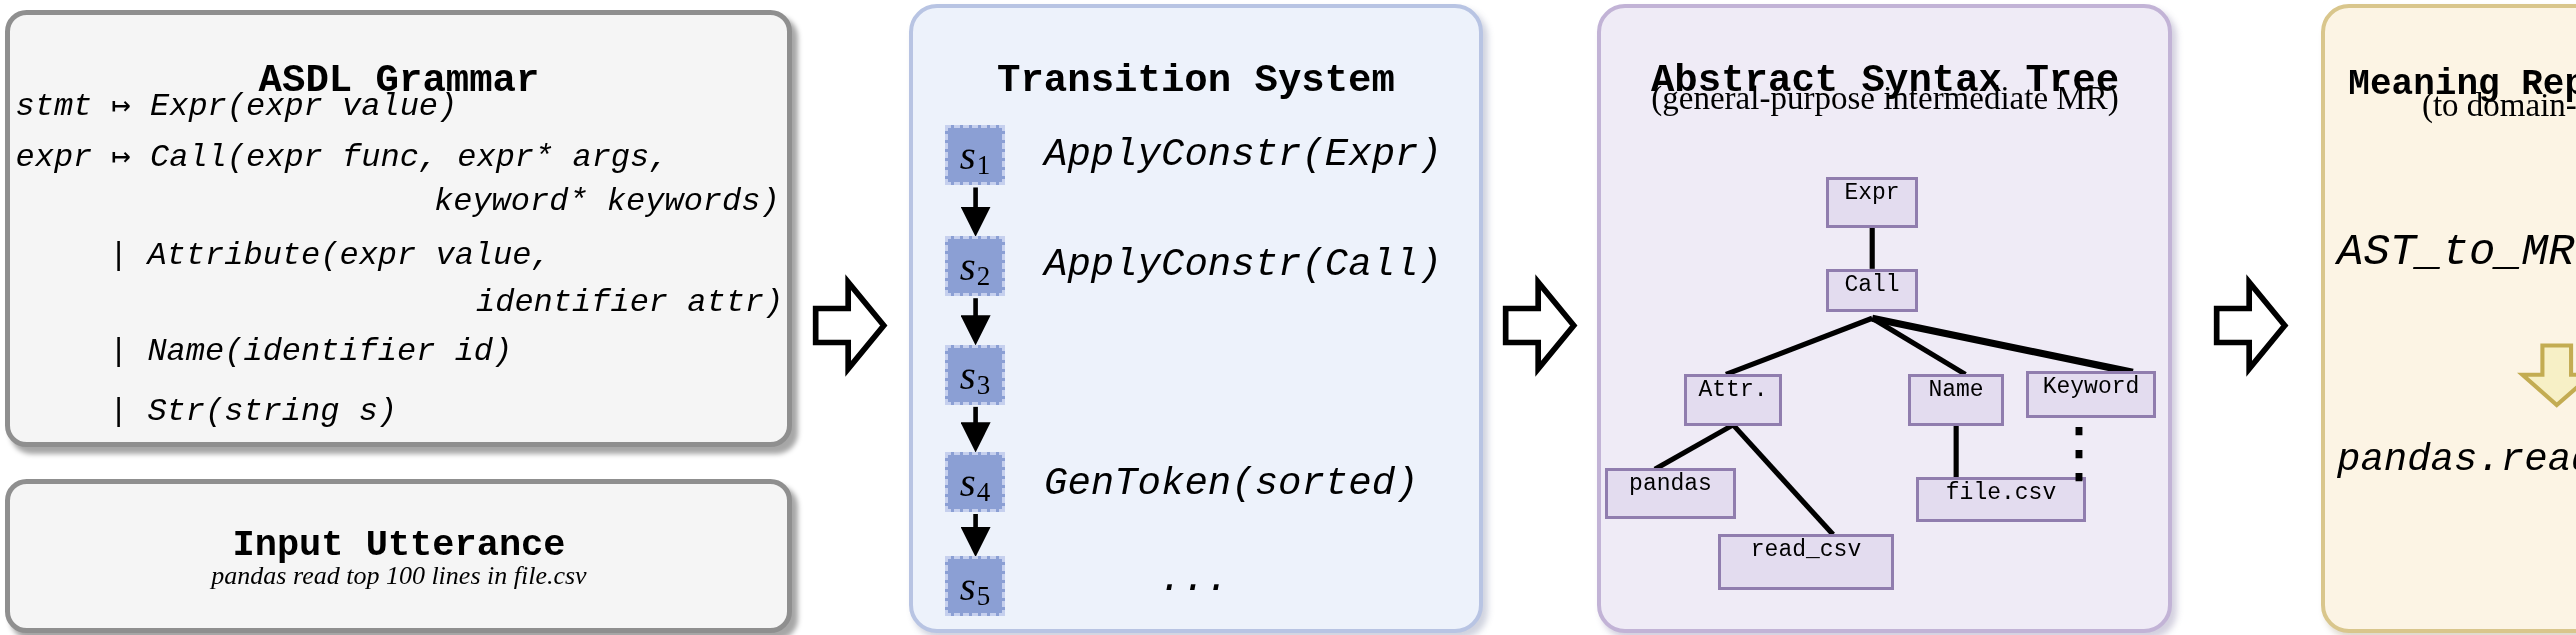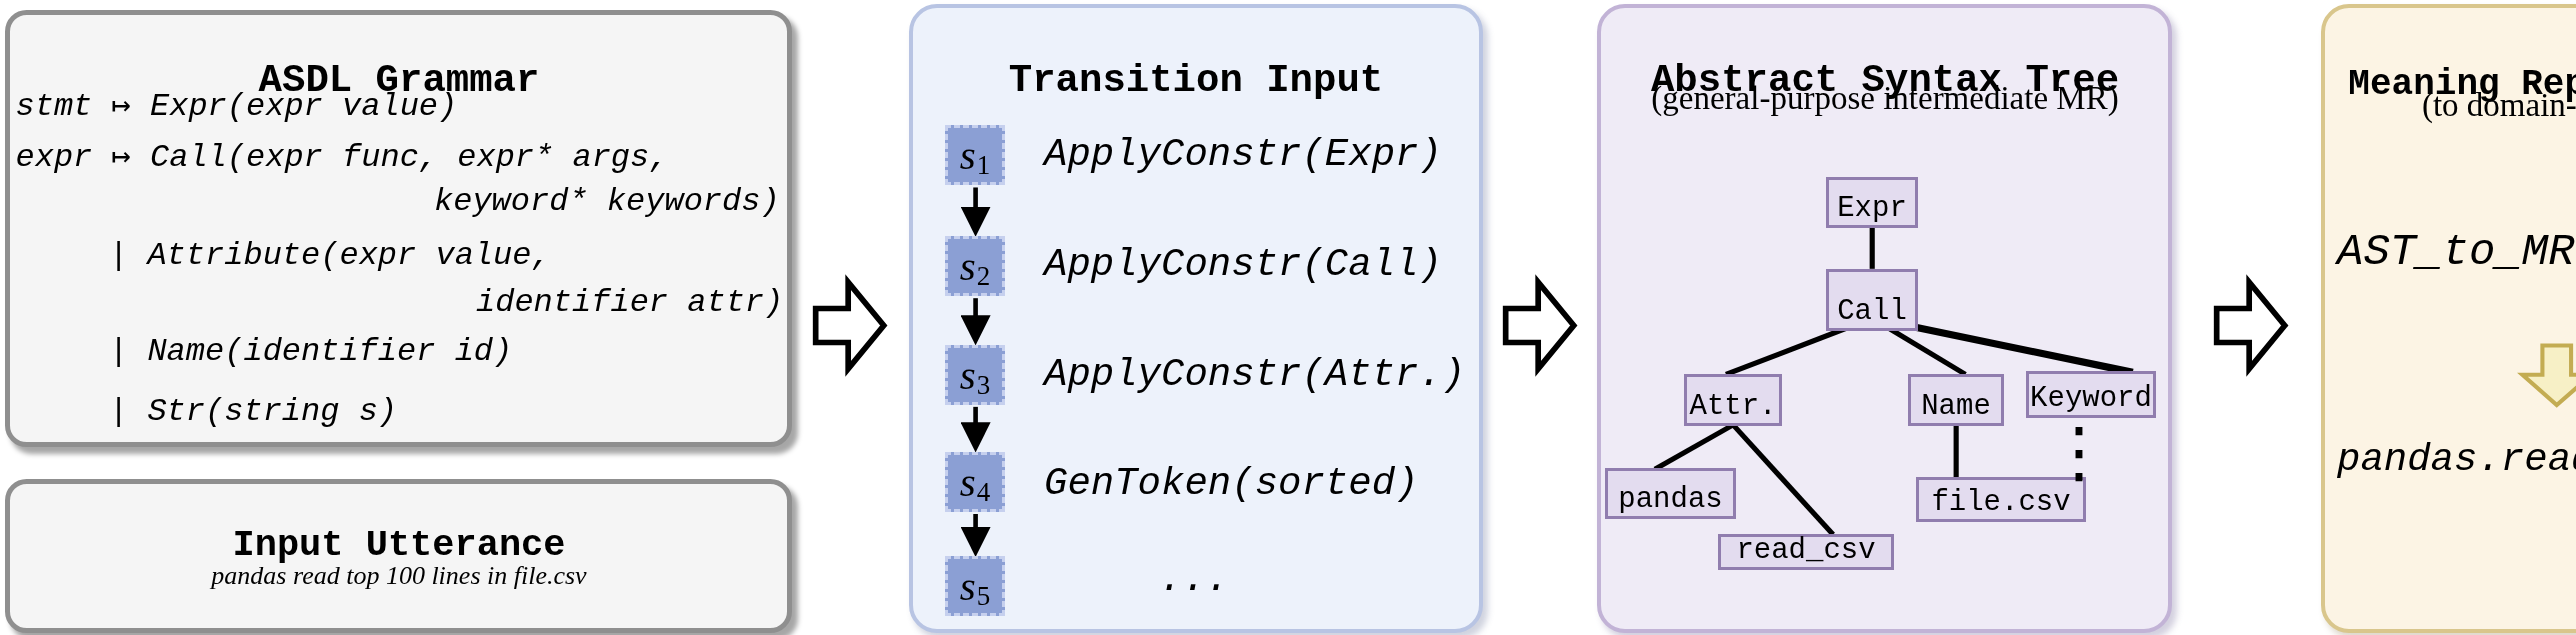--- a/index.html
+++ b/index.html
@@ -28,21 +28,21 @@
   .utter{font-family:Liberation Serif, serif;font-style:italic;font-size:26px;}
   
   .state{position:absolute;z-index:10;width:60px;height:60px;box-sizing:border-box;
          background:#8b9fd4;border:3.1px dashed #c6d0ee;
          display:flex;align-items:center;justify-content:center;}
   .state .s{font-family:"Liberation Serif","DejaVu Serif",serif;font-style:italic;font-size:41px;line-height:1;}
   .state .n{font-family:"Liberation Serif","DejaVu Serif",serif;font-size:27px;line-height:1;
             align-self:flex-end;margin-bottom:3.1px;margin-left:1px;}
   
   .node{position:absolute;z-index:10;box-sizing:border-box;background:#e3dcef;border:3.6px solid #907dae;
-        display:flex;align-items:flex-end;justify-content:center;font-size:29px;}
+        display:flex;align-items:flex-start;justify-content:center;font-size:23px;}
   .vdots{font-family:"DejaVu Sans",sans-serif;font-size:67px;z-index:10;}
   
   svg.layer{position:absolute;left:0;top:0;z-index:5;}
   svg.icon{position:absolute;z-index:6;overflow:visible;}
 </style>
 </head>
 <body>
 
 <div class="canvas">
 
@@ -98,21 +98,21 @@
   <div class="t vc gcode" style="left:15.5px;top:156px">expr ↦ Call(expr func, expr* args,</div>
   <div class="t vc gcode" style="left:434px;top:201px">keyword* keywords)</div>
   <div class="t vc gcode" style="left:109px;top:255px">| Attribute(expr value,</div>
   <div class="t vc gcode" style="left:476px;top:302px">identifier attr)</div>
   <div class="t vc gcode" style="left:109px;top:351px">| Name(identifier id)</div>
   <div class="t vc gcode" style="left:109px;top:411px">| Str(string s)</div>
 
   <h2 class="t cc ptitle" style="left:399px;top:514px;font-size:37px">Input Utterance</h2>
   <div class="t cc utter" style="left:399px;top:576px">pandas read top 100 lines in file.csv</div>
 
-  <h2 class="t cc ptitle" style="left:1196px;top:49px">Transition Input</h2>
+  <h2 class="t cc ptitle" style="left:1196px;top:49px">Transition System</h2>
 
   <div class="state" style="left:945px;top:125px">
       <span class="s">s</span>
       <span class="n">1</span>
     </div>
   <div class="state" style="left:945px;top:236px">
       <span class="s">s</span>
       <span class="n">2</span>
     </div>
   <div class="state" style="left:945px;top:345px">
@@ -123,49 +123,48 @@
       <span class="s">s</span>
       <span class="n">4</span>
     </div>
   <div class="state" style="left:945px;top:556px">
       <span class="s">s</span>
       <span class="n">5</span>
     </div>
 
   <div class="t vc action" style="left:1044px;top:155px">ApplyConstr(Expr)</div>
   <div class="t vc action" style="left:1044px;top:265px">ApplyConstr(Call)</div>
-  <div class="t vc action" style="left:1044px;top:375px">ApplyConstr(Attr.)</div>
   <div class="t vc action" style="left:1044px;top:484px">GenToken(sorted)</div>
   <div class="t vc action" style="left:1159px;top:580px">...</div>
 
   <h2 class="t cc ptitle" style="left:1885px;top:49px">Abstract Syntax Tree</h2>
   <div class="t cc subtitle" style="left:1885px;top:98px">(general-purpose intermediate MR)</div>
 
   <div class="node" style="left:1826px;top:177px;width:92px;height:51px">
       <span>Expr</span>
     </div>
-  <div class="node" style="left:1826px;top:269px;width:92px;height:62px">
+  <div class="node" style="left:1826px;top:269px;width:92px;height:43px">
       <span>Call</span>
     </div>
   <div class="node" style="left:1684px;top:374px;width:98px;height:52px">
       <span>Attr.</span>
     </div>
   <div class="node" style="left:1908px;top:374px;width:96px;height:52px">
       <span>Name</span>
     </div>
   <div class="node" style="left:2026px;top:371px;width:130px;height:47px">
       <span>Keyword</span>
     </div>
   <div class="node" style="left:1605px;top:468px;width:131px;height:51px">
       <span>pandas</span>
     </div>
   <div class="node" style="left:1916px;top:477px;width:170px;height:45px">
       <span>file.csv</span>
     </div>
-  <div class="node" style="left:1718px;top:534px;width:176px;height:36px">
+  <div class="node" style="left:1718px;top:534px;width:176px;height:56px">
       <span>read_csv</span>
     </div>
   <div class="t cc vdots" style="left:2079px;top:452px">⋮</div>
 
   <h2 class="t cc ptitle" style="left:2586px;top:54px;font-size:36px">Meaning Representation</h2>
   <div class="t cc subtitle" style="left:2586px;top:105px">(to domain-specific MR)</div>
 
   <div class="t vc mrfunc" style="left:2337px;top:252px">AST_to_MR(</div>
 
   <svg class="icon" style="left:2518px;top:343px" width="78" height="65" viewBox="0 0 151 127">

